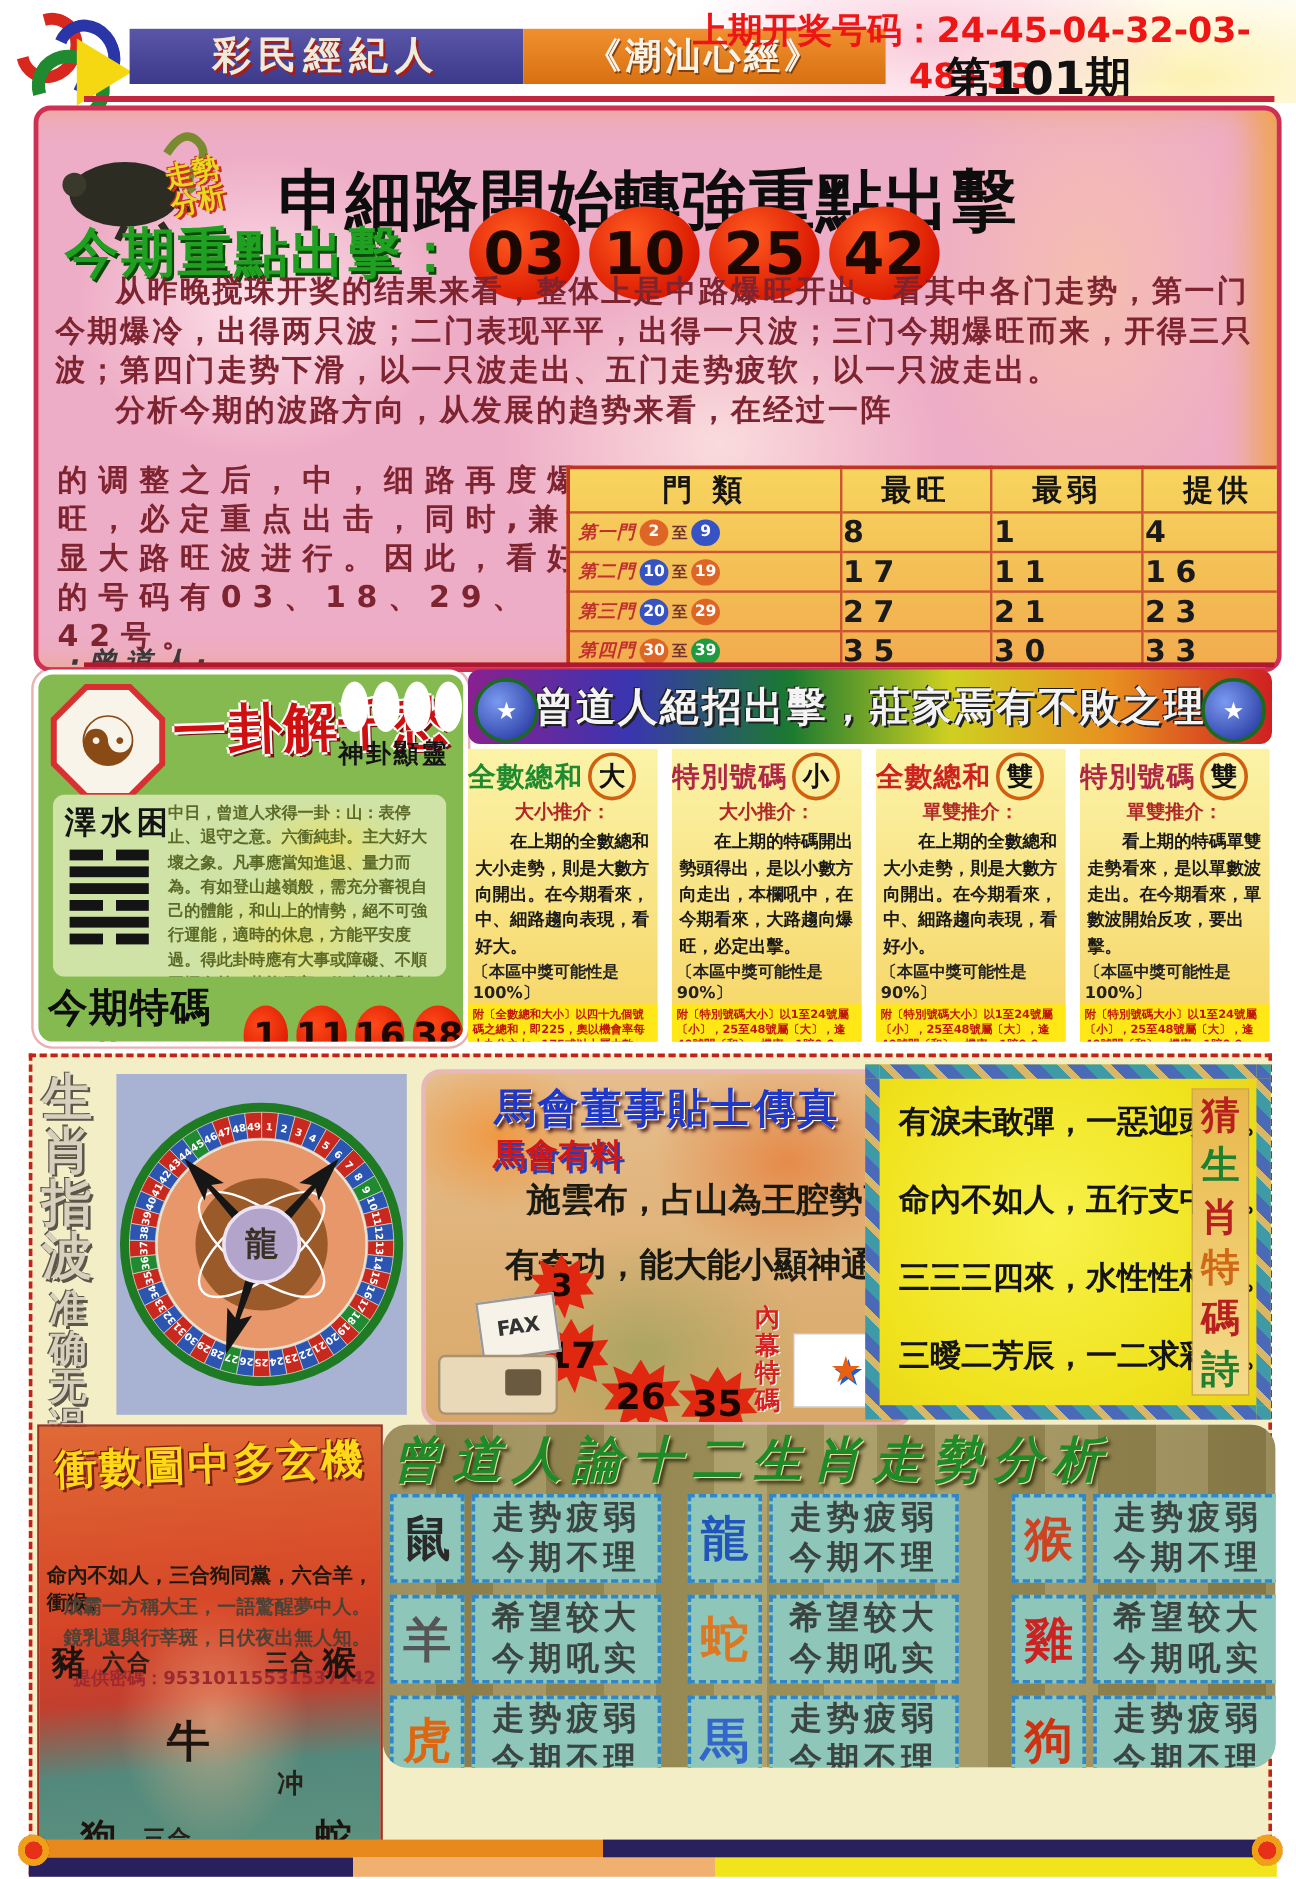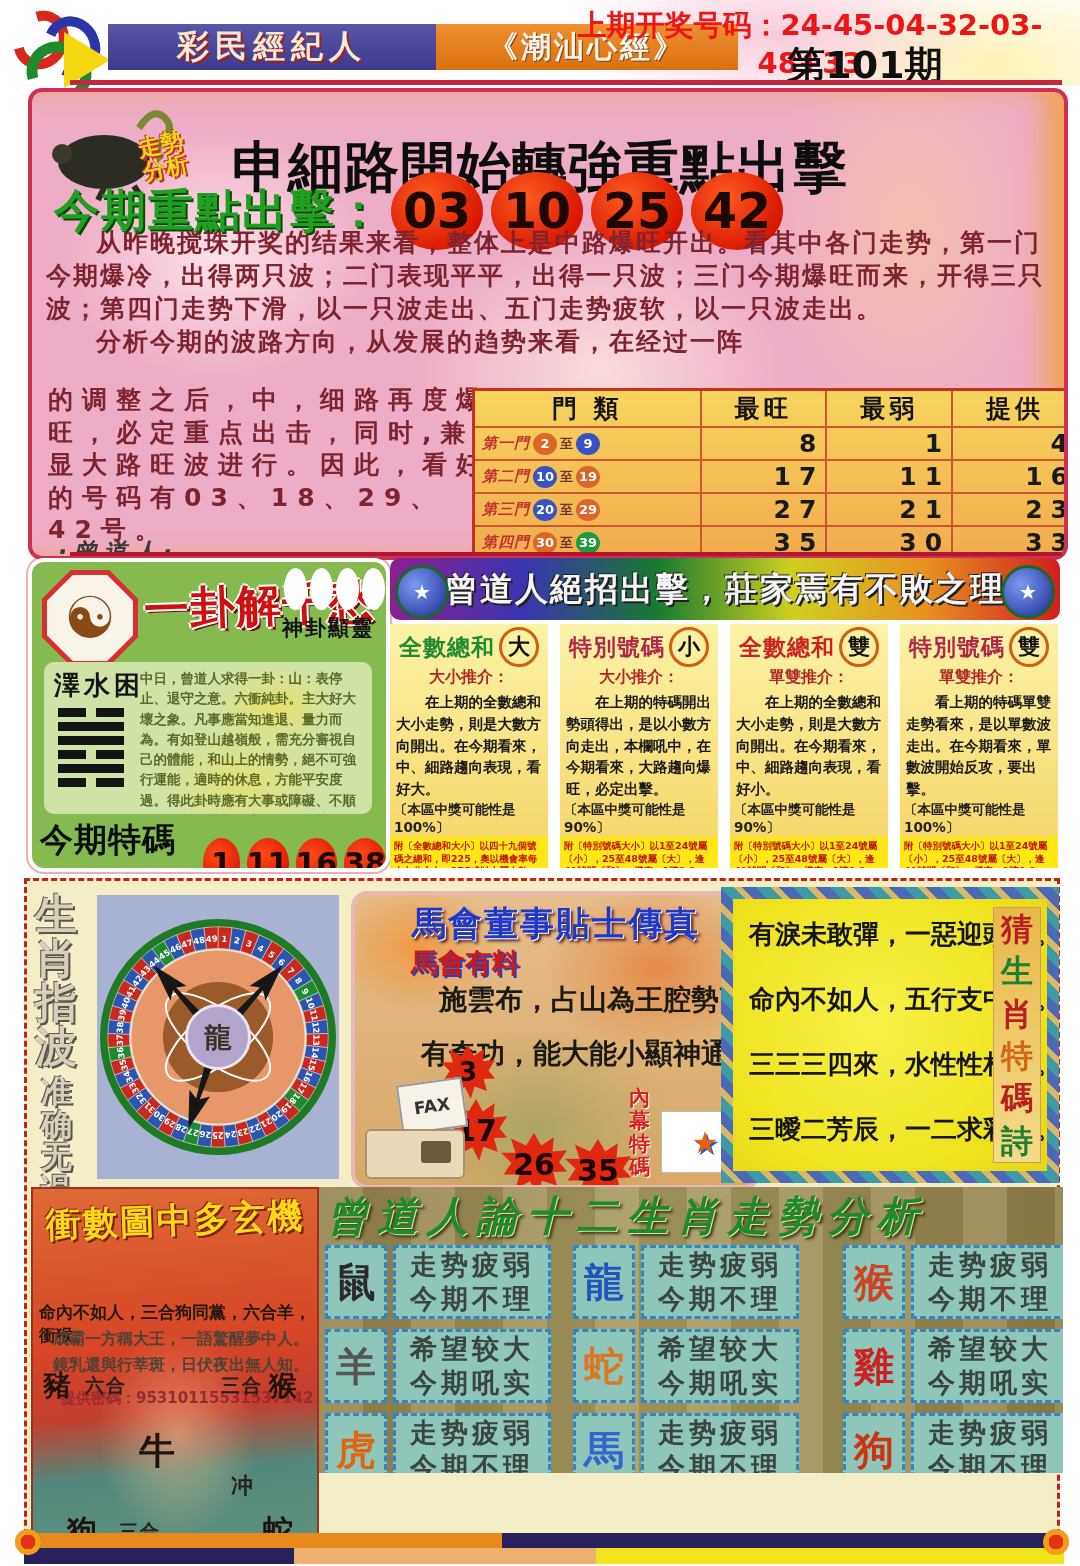--- a/index.html
+++ b/index.html
@@ -39,21 +39,21 @@
   .focus{position:absolute;left:22px;top:80px;display:flex;align-items:center;}
   .focuslabel{font-size:45px;font-weight:900;color:#1fa020;text-shadow:2px 2px 0 #0a4a08;letter-spacing:2px;}
   .bigball{width:92px;height:78px;border-radius:50%;background:radial-gradient(circle at 38% 32%,#ff5a20,#d81600 75%);display:flex;align-items:center;justify-content:center;margin-left:8px;}
   .bigball span{font-size:49px;font-weight:900;color:#1c0800;}
   .bodytext{position:absolute;left:14px;top:134px;width:1006px;}
   .bodytext p{margin:0;text-indent:2em;font-size:25px;font-weight:800;color:#7d2430;line-height:1.32;letter-spacing:2px;}
   .p3{position:absolute;left:16px;top:292px;width:448px;font-size:25px;font-weight:800;color:#7d2430;line-height:1.3;letter-spacing:9px;}
   .sign{position:absolute;left:26px;top:444px;font-size:24px;font-weight:700;font-style:italic;color:#3a3a3a;letter-spacing:6px;}
   .doortable{position:absolute;left:440px;top:296px;width:608px;border-collapse:collapse;background:linear-gradient(#f7d55e,#f0a24a);border:3px solid #c23322;}
   .doortable th{border:2px solid #cc5533;font-size:25px;font-weight:900;color:#141414;height:32px;letter-spacing:4px;}
-  .doortable td{border:2px solid #cc5533;height:25px;text-align:right;}
+  .doortable td{border:2px solid #cc5533;height:25px;text-align:left;}
   .dt-val{font-size:25px;font-weight:900;color:#1a1a1a;letter-spacing:8px;}
   .doorcell{display:flex;align-items:center;justify-content:flex-start;gap:3px;padding-left:6px;}
   .doorname{font-size:15px;font-weight:800;font-style:italic;color:#c23030;letter-spacing:1px;}
   .mini{display:inline-flex;align-items:center;justify-content:center;width:24px;height:22px;border-radius:50%;color:#fff;font-size:13px;font-weight:900;}
   .zhi{font-size:13px;font-weight:700;color:#703030;}
 
   .middiv{position:absolute;left:70px;top:552px;width:992px;height:4px;background:#b01830;}
 
   
   .gua{position:absolute;left:28px;top:558px;width:354px;height:306px;background:#84ba50;border:4px solid #ffffff;border-radius:16px;overflow:hidden;box-shadow:0 0 0 2px rgba(200,60,60,.4);}
@@ -79,21 +79,21 @@
   .reclabel{font-size:33px;font-weight:900;color:#0d0d0d;letter-spacing:1px;}
   .recball{width:56px;height:50px;border-radius:50%;background:radial-gradient(circle at 38% 32%,#ff4a18,#d81600 75%);display:flex;align-items:center;justify-content:center;margin-left:7px;}
   .recball span{font-size:30px;font-weight:900;color:#1c0800;}
 
   
   .zbanner{position:absolute;left:390px;top:558px;width:670px;height:62px;border-radius:10px;display:flex;align-items:center;justify-content:center;
     background:linear-gradient(90deg,#8a2090,#3a35b0,#1a7a30,#cfd020,#e89020,#cf2020);}
   .zbanner .txt{font-size:33px;font-weight:900;color:#f4f4f4;letter-spacing:2px;text-shadow:2px 2px 0 #202020,-1px -1px 0 #202020;}
   .bcircle{position:absolute;top:7px;width:48px;height:48px;border-radius:50%;background:radial-gradient(circle at 35% 35%,#7a9af0,#1c2c96);border:3px solid #1a6a22;display:flex;align-items:center;justify-content:center;color:#fff;font-size:20px;}
   .zcol{position:absolute;top:624px;width:158px;height:244px;background:linear-gradient(#fbf3a8,#f6d463);display:flex;flex-direction:column;overflow:hidden;}
-  .zchead{display:flex;align-items:center;justify-content:center;gap:4px;padding-top:3px;}
+  .zchead{display:flex;align-items:center;gap:4px;padding-top:3px;}
   .zct{font-size:23px;font-weight:900;letter-spacing:1px;}
   .zcb{width:34px;height:34px;border-radius:50%;border:3px solid #d06010;color:#111;font-size:22px;font-weight:900;display:flex;align-items:center;justify-content:center;flex:none;}
   .zcsub{text-align:center;font-size:16px;font-weight:800;color:#b02828;}
   .zcbody{padding:4px 6px 0 6px;font-size:14.5px;line-height:1.5;color:#1a1a1a;font-weight:700;text-indent:2em;}
   .zcodds{font-size:13.5px;font-weight:800;color:#222;padding:0 4px;margin-top:auto;}
   .zcfoot{background:#ffe816;color:#c01808;font-size:9.5px;font-weight:700;padding:3px 4px;line-height:1.35;min-height:46px;}
 
   
   .lower{position:absolute;left:24px;top:878px;width:1036px;height:684px;background:#f4eec6;border:3px dashed #c22218;box-sizing:border-box;}
   .sidetext{position:absolute;left:2px;top:12px;width:60px;height:300px;}
@@ -144,21 +144,21 @@
   .cl1{position:absolute;left:6px;top:112px;width:278px;font-size:17px;font-weight:900;color:#201810;}
   .cl2{position:absolute;left:20px;top:140px;font-size:16px;font-weight:800;color:#4e4236;text-align:center;}
   .cl3{position:absolute;left:20px;top:166px;font-size:16px;font-weight:800;color:#4e4236;}
   .ccode{position:absolute;left:28px;top:200px;font-size:15px;font-weight:900;color:#9c2830;}
   .zmark{position:absolute;font-weight:900;color:#1d1410;}
   .zlab{position:absolute;font-weight:900;color:#262018;font-size:19px;letter-spacing:2px;}
 
   .zarea{position:absolute;left:292px;top:306px;width:744px;height:286px;overflow:hidden;
     background:
       repeating-linear-gradient(90deg, rgba(255,255,255,.10) 0 44px, rgba(0,0,0,.07) 44px 92px),
-      linear-gradient(90deg,#93824c,#a79a5f 45%,#8f804a);}
+      linear-gradient(90deg,#93824c,#a79a5f 45%,#8f804a); border-radius: 21px;}
   .zheader{position:absolute;left:8px;top:2px;width:730px;font-size:41px;font-weight:900;font-style:italic;color:#1e8a28;letter-spacing:9px;font-family:"DejaVu Serif",serif;white-space:nowrap;
     text-shadow:1px 1px 0 #e8e0a0,3px 3px 3px #3a3a18;}
   .zicon,.ztext{position:absolute;background:#8ec6ba;border:3px dashed #2f86c8;box-sizing:border-box;display:flex;align-items:center;justify-content:center;}
   .zicon{width:62px;height:74px;font-size:40px;font-weight:900;}
   .ztext{width:158px;height:74px;flex-direction:column;font-size:27px;font-weight:800;color:#3a4440;line-height:1.25;letter-spacing:4px;}
 
   .barA{position:absolute;left:-3px;top:652px;width:1040px;height:15px;background:linear-gradient(90deg,#e8891e 0 46%,#28215e 46% 100%);z-index:6;}
   .barB{position:absolute;left:-3px;top:667px;width:1040px;height:16px;background:linear-gradient(90deg,#28215e 0 26%,#f0b070 26% 55%,#f2e41c 55% 100%);z-index:6;}
   .cdot{position:absolute;top:648px;width:26px;height:26px;border-radius:50%;z-index:7;background:radial-gradient(circle,#e83018 40%,#f0a018 41% 70%,#c82818 71%);}
   .cdl{left:-12px;} .cdr{right:-12px;}

